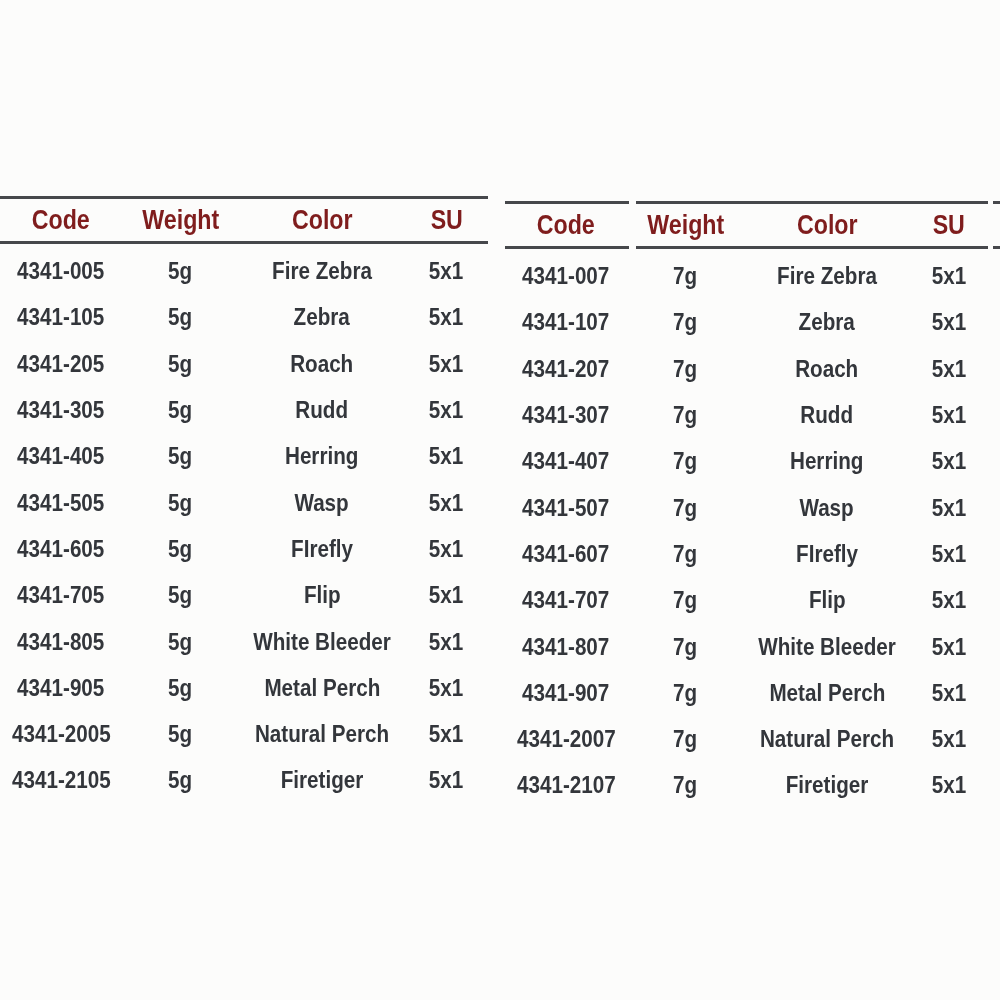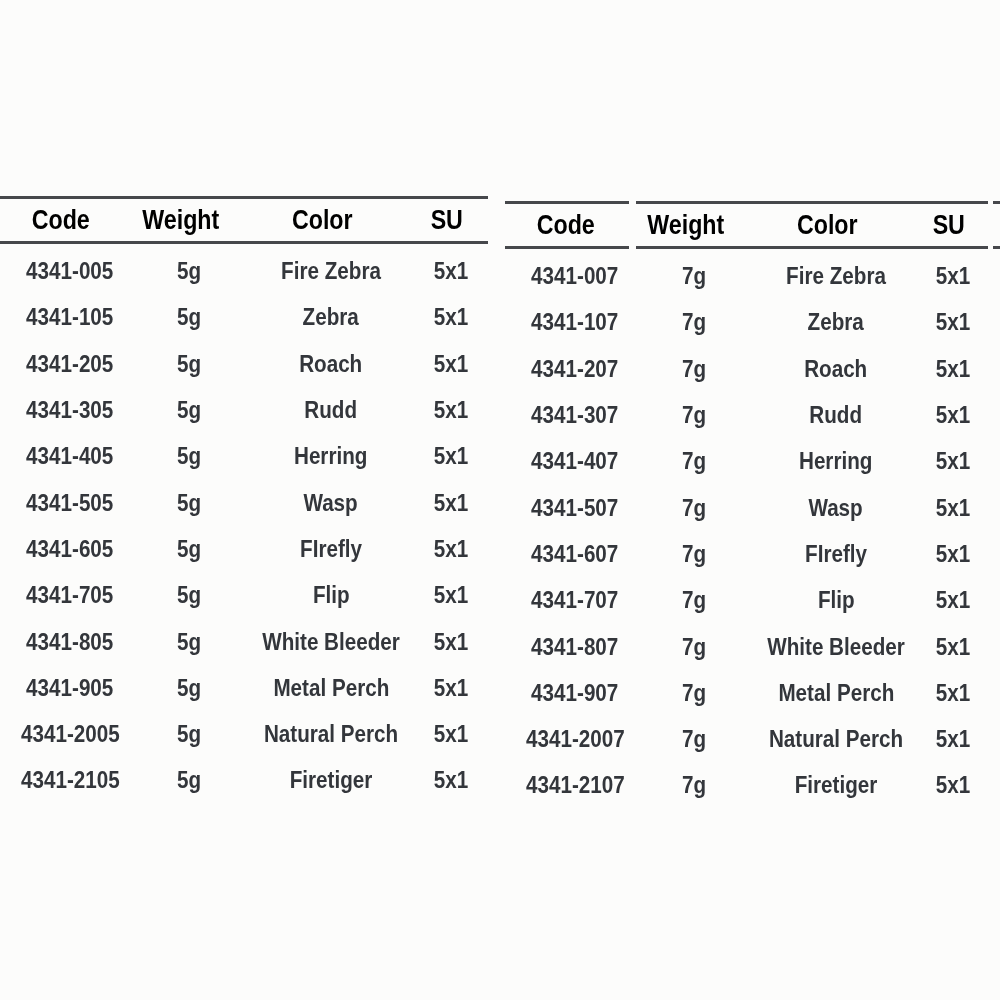--- a/index.html
+++ b/index.html
@@ -21,28 +21,27 @@
   .rule-mid { top: 45px; }
   .full { left: 0; right: 0; }
   .seg-a { left: 0; width: 124px; }
   .seg-b { left: 131px; right: 0; }
 
   .header-row {
     position: absolute; top: 3px; left: 0; right: 0; height: 42px;
     display: grid; grid-template-columns: 122px 117px 166px 1fr;
     align-items: center;
   }
-  .header-cell { text-align: center; font-size: 27px; font-weight: 700; color: #000000; }
+  .header-cell { text-align: center; font-size: 27px; font-weight: 700; color: #7f1d1d; }
 
   .tbody { position: absolute; top: 52px; left: 0; right: 0; }
   .row {
     height: 46.3px;
     display: grid; grid-template-columns: 122px 117px 166px 1fr;
     align-items: center;
-    padding-left: 9px;
   }
   .cell { text-align: center; font-size: 24px; font-weight: 700; color: #33363b; }
 
   .tx { display: inline-block; transform: scaleX(0.86); transform-origin: center; white-space: nowrap; }
 
   
   .edge-mark { position: absolute; left: 993px; width: 7px; height: 3px; background: #46484b; }
   .edge-mark-top { top: 201px; }
   .edge-mark-bottom { top: 246px; }
 </style>

